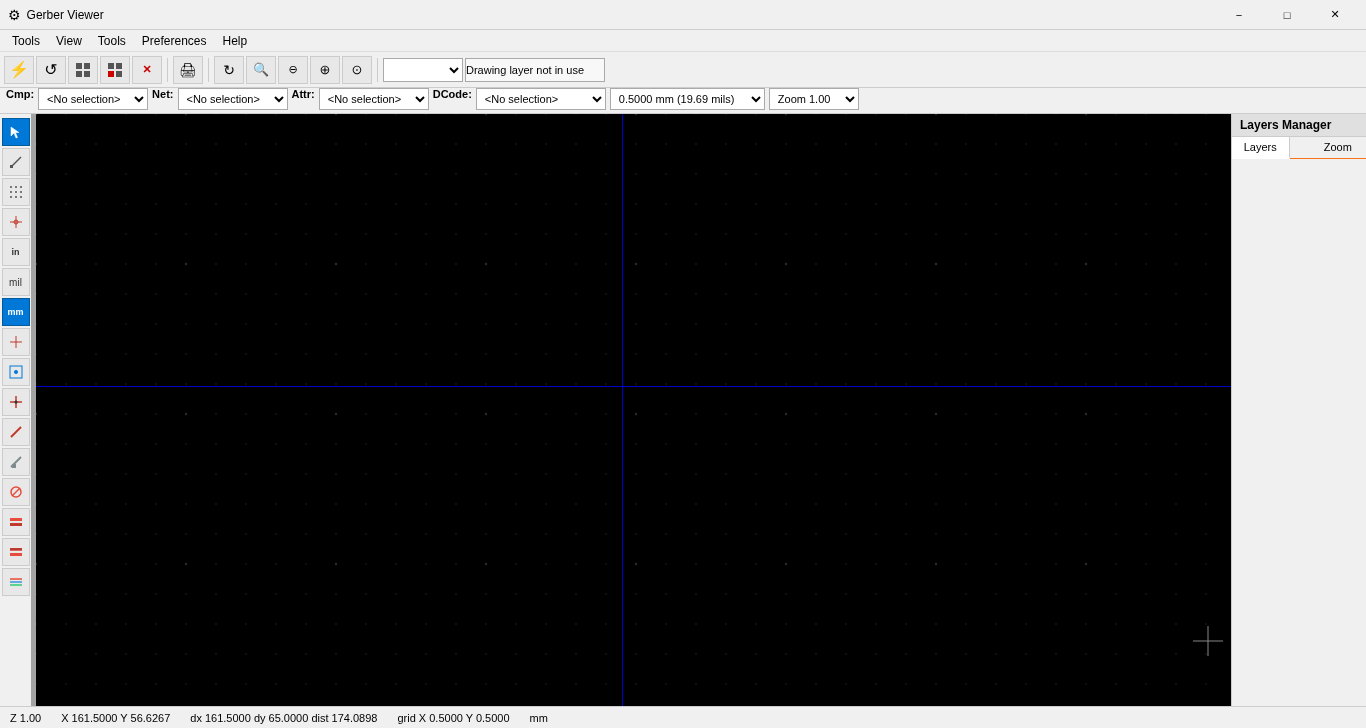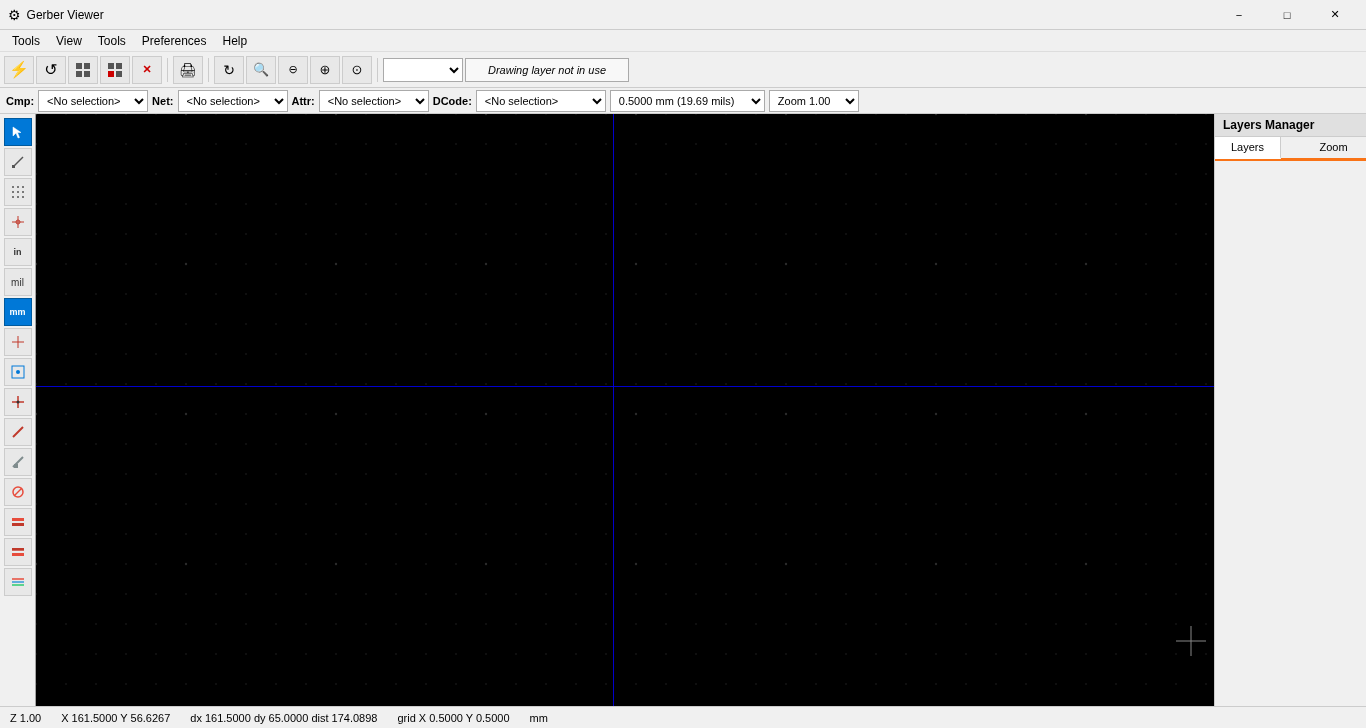--- a/index.html
+++ b/index.html
@@ -60,33 +60,32 @@
       border: 1px solid #aaa;
       background: white;
       font-size: 11px;
       padding: 0 4px;
       min-width: 80px;
     }
     .tb-status-text {
       border: 1px solid #aaa;
       background: #f8f8f8;
       height: 24px;
-      padding: 0 22px;
+      padding: 0 0;
       display: flex; align-items: center;
       font-size: 11px;
       min-width: 140px;
-      font-style: italic;
     }
 
     
     #selbar {
       height: 26px;
       background: #f0f0f0;
       display: flex;
-      align-items: center;
+      align-items: flex-start;
       padding: 0 6px;
       gap: 4px;
       border-bottom: 1px solid #ccc;
       font-size: 11px;
     }
     .sel-label { font-weight: bold; }
     .sel-dropdown {
       height: 22px;
       border: 1px solid #aaa;
       background: white;
@@ -97,21 +96,21 @@
     
     #main-area {
       display: flex;
       height: calc(728px - 30px - 22px - 36px - 26px - 22px);
     }
 
     
     #left-toolbar {
       width: 36px;
       background: #f0f0f0;
-      border-right: 1px solid #a3a3a3;
+      border-right: 5px solid #a3a3a3;
       display: flex;
       flex-direction: column;
       align-items: center;
       padding: 4px 2px;
       gap: 2px;
     }
     .lt-btn {
       width: 28px; height: 28px;
       background: #e8e8e8;
       border: 1px solid #ccc;
@@ -124,36 +123,36 @@
     
     #canvas-area {
       flex: 1;
       background: #000;
       position: relative;
       overflow: hidden;
     }
 
     
     #right-panel {
-      width: 152px;
+      width: 135px;
       background: #f0f0f0;
       border-left: 1px solid #ccc;
       display: flex;
       flex-direction: column;
     }
     #right-panel .panel-title {
       background: #e0e0e0;
       border-bottom: 1px solid #ccc;
       padding: 4px 8px;
       font-size: 12px;
       font-weight: bold;
     }
     #right-panel .panel-tabs {
       display: flex;
-      border-bottom: 3px solid #f97316;
+      border-bottom: 1px solid #f97316;
       gap: 20px;
     }
     #right-panel .panel-tab {
       flex: 1;
       text-align: center;
       padding: 4px 2px;
       font-size: 11px;
       cursor: pointer;
       border-right: 1px solid #ccc;
     }

